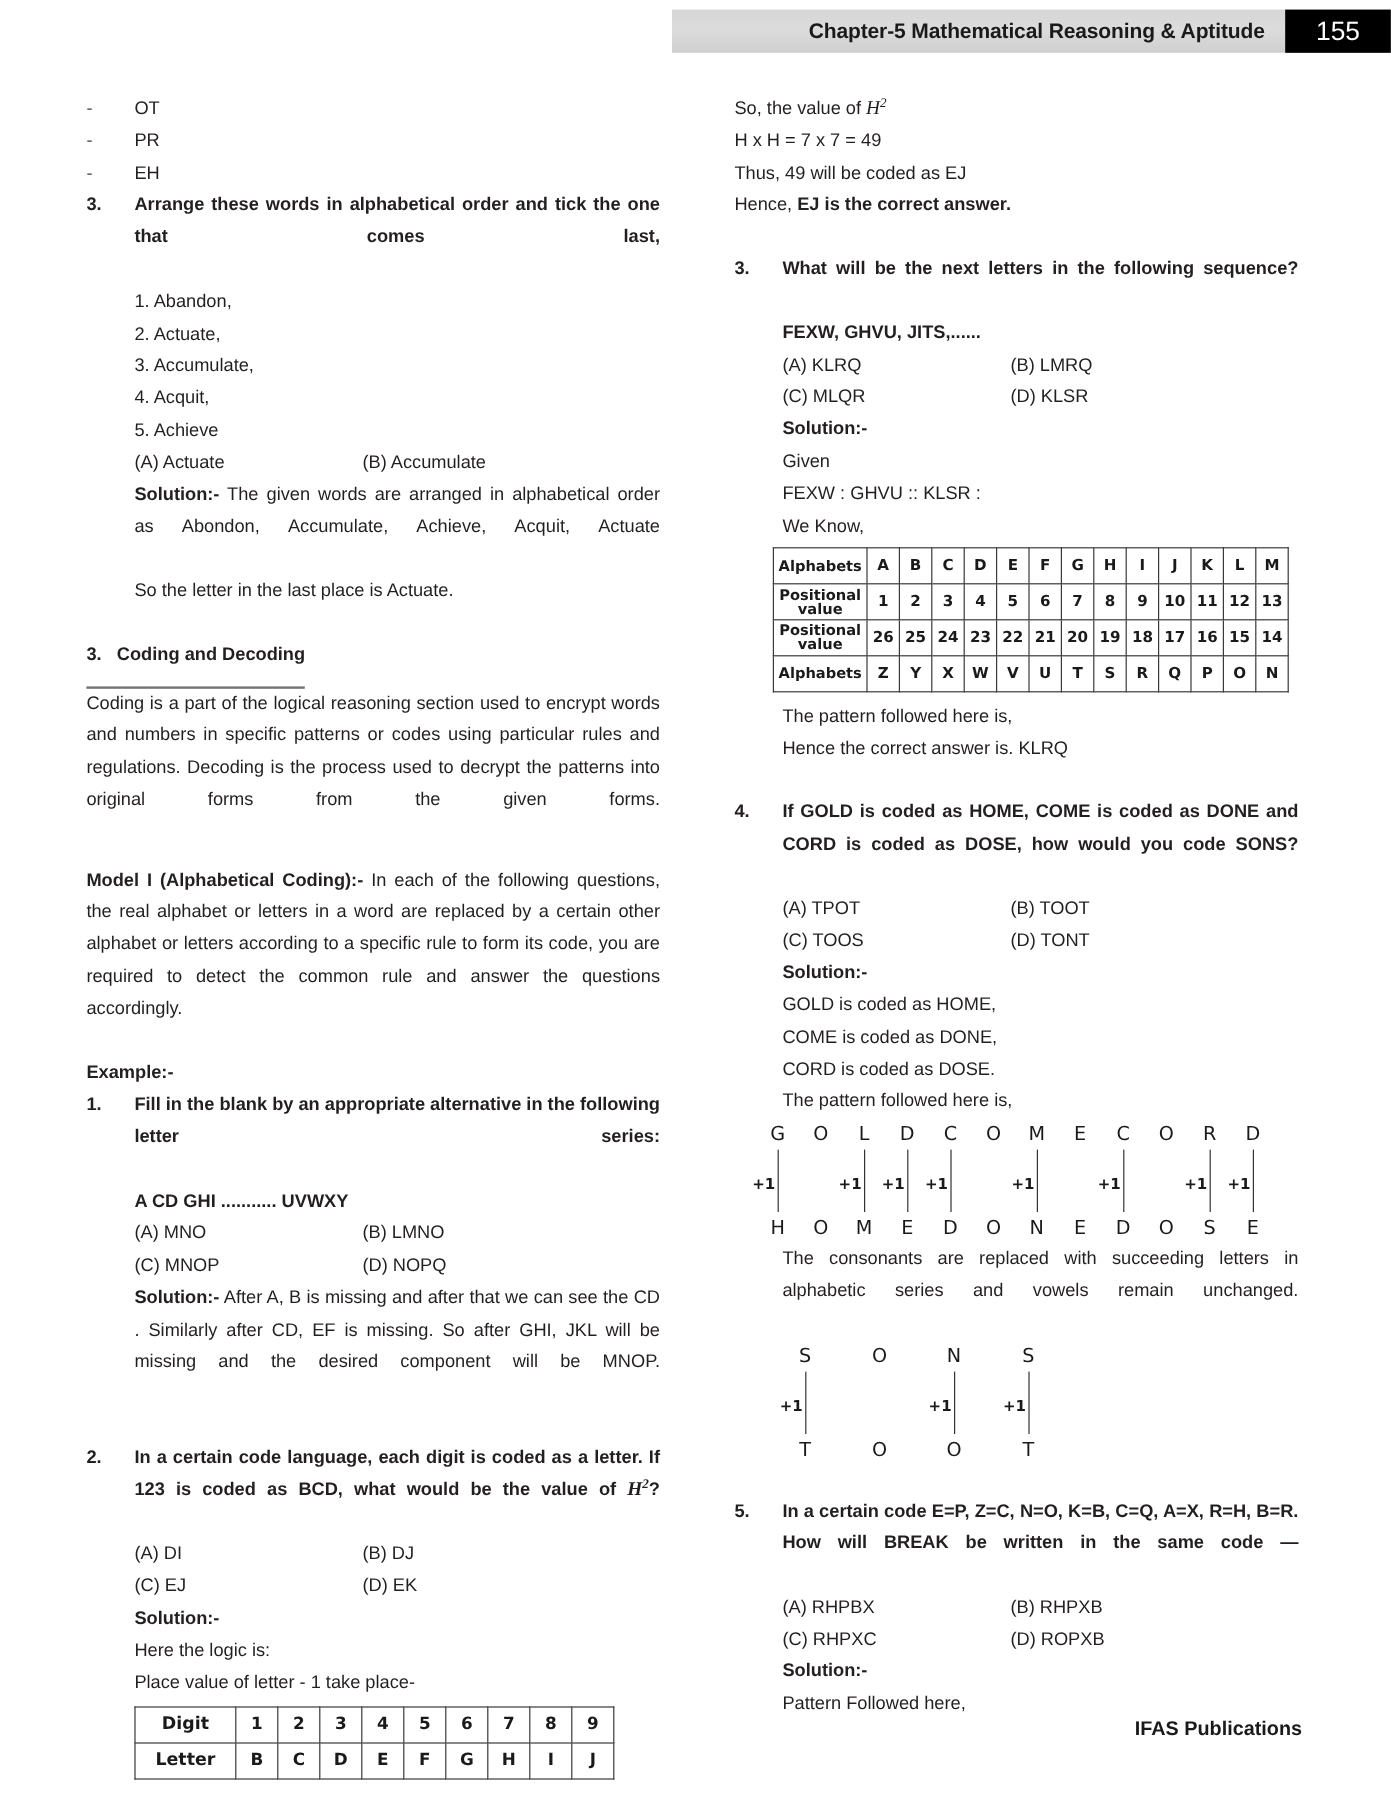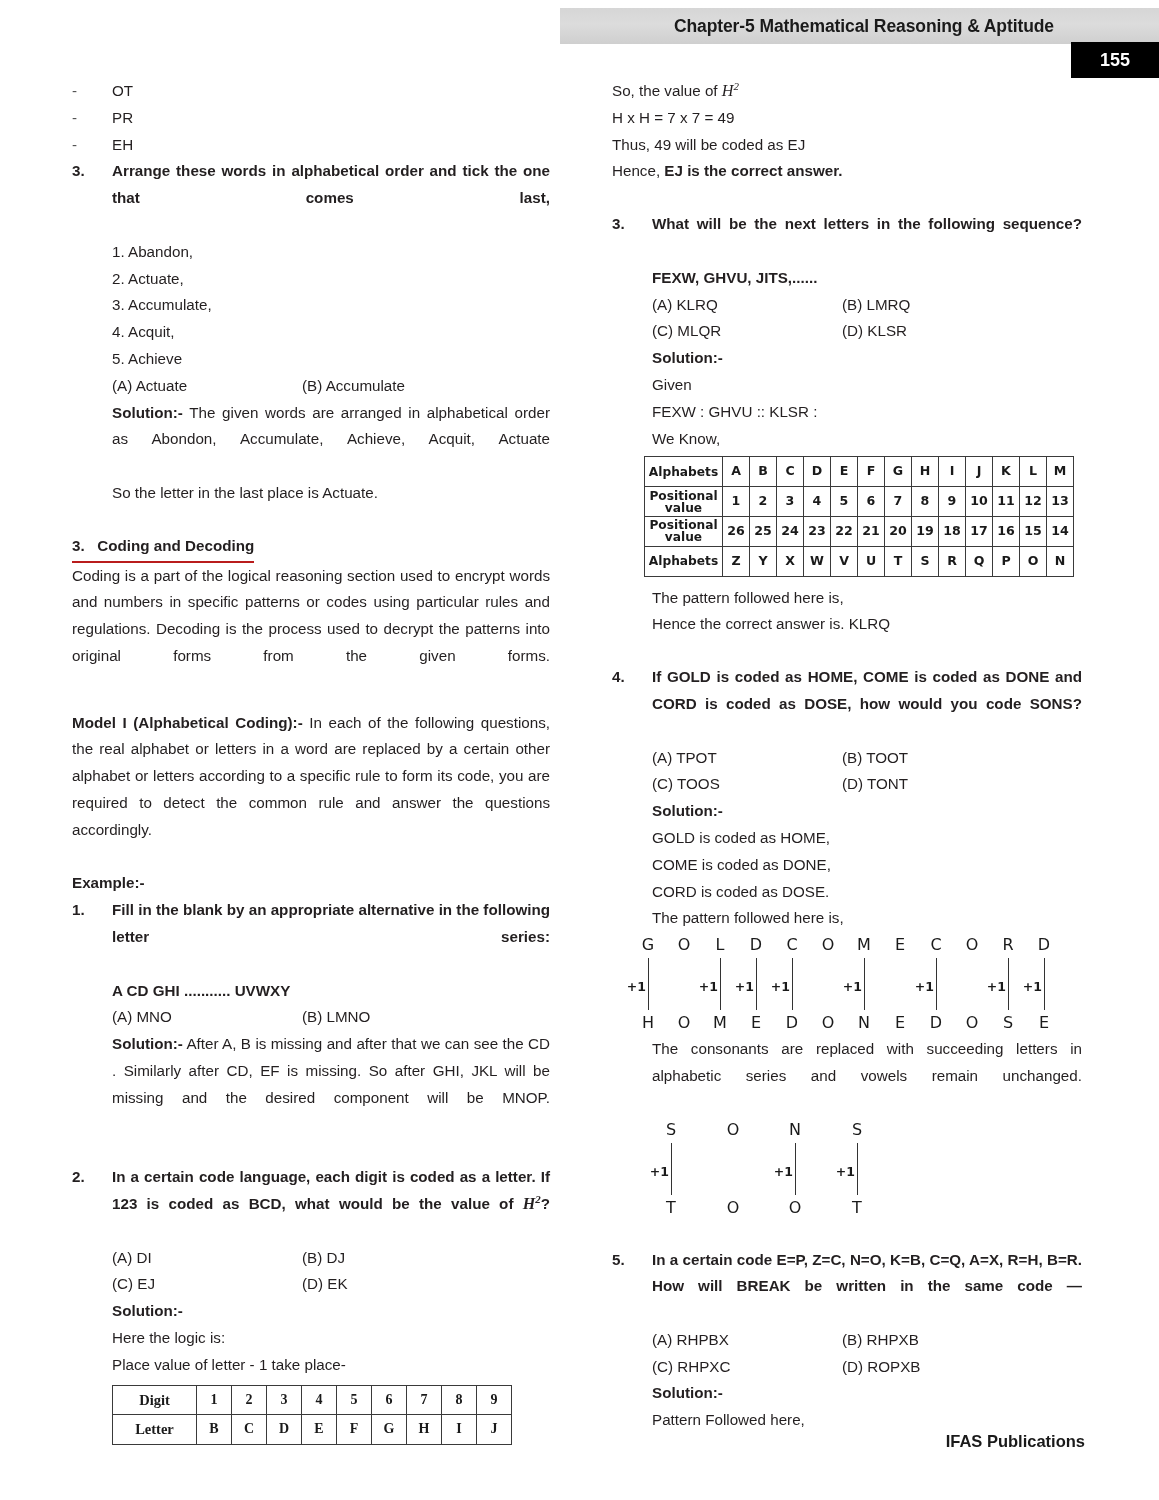--- a/index.html
+++ b/index.html
@@ -38,25 +38,24 @@
     font-weight: bold;
     color: #1a1a1a;
     letter-spacing: -0.1px;
   }
   .header-page {
     position: absolute;
     left: 1071px; top: 0;
     width: 88px; height: 36px;
     background: #000000;
     color: #ffffff;
-    font-size: 18px;
-    font-weight: bold;
+    font-size: 22px;
+    font-weight: normal;
     line-height: 36px;
     text-align: center;
-    margin-top: 34px;
   }
 
   
   .col {
     position: absolute;
     top: 78px;
     font-size: 15.2px;
     line-height: 26.8px;
   }
   .col-left  { left: 72px;  width: 478px; }
@@ -85,42 +84,42 @@
   .opt-a { width: 190px; }
   .opt-b { width: 190px; }
 
   .indent40 { margin-left: 40px; }
   .spacer-sm { height: 13px; }
   .spacer-md { height: 26px; }
 
   .heading-underline {
     display: inline-block;
     font-weight: bold;
-    border-bottom: 2px solid #b91c1c;
-    padding-bottom: 1px;
+    border-bottom: 2px solid #737373;
+    padding-bottom: 12px;
   }
 
   sup.pow { font-size: 0.72em; vertical-align: super; line-height: 0; }
   .mathit { font-family: "Liberation Serif", serif; font-style: italic; font-size: 1.06em; }
 
   
   table.grid {
     border-collapse: collapse;
     font-family: "DejaVu Sans", sans-serif;
   }
   table.grid td, table.grid th {
     border: 1.3px solid #3a3a3a;
     text-align: center;
     font-weight: bold;
     color: #1a1a1a;
   }
 
   
   .digit-table { margin-left: 40px; margin-top: 6px; }
-  .digit-table td { height: 27px; font-size: 14px; font-family: Liberation Serif, serif; }
+  .digit-table td { height: 27px; font-size: 14px; }
   .digit-table td.lbl { width: 84px; font-size: 14.5px; }
   .digit-table td.val { width: 35px; }
 
   
   .alpha-table { margin-left: 32px; margin-top: 4px; }
   .alpha-table td { font-size: 12.6px; height: 24px; }
   .alpha-table td.lbl { width: 78px; font-size: 12.2px; line-height: 12px; padding: 1px 2px; }
   .alpha-table td.cell { width: 27px; }
 
   
@@ -229,20 +228,24 @@
   <div class="b">Example:-</div>
 
   <div class="item">
     <span class="item-num">1.</span>
     <span class="item-body b just-all">Fill in the blank by an appropriate alternative in the following letter series:</span>
   </div>
   <div class="indent40 b">A CD GHI ........... UVWXY</div>
   <div class="opts">
     <span class="opt-a">(A) MNO</span>
     <span class="opt-b">(B) LMNO</span>
+  </div>
+  <div class="opts">
+    <span class="opt-a">(C) MNOP</span>
+    <span class="opt-b">(D) NOPQ</span>
   </div>
   <div class="indent40 just-all">
     <span class="b">Solution:-</span>
     <span>After A, B is missing and after that we can see the CD . Similarly after CD, EF is missing. So after GHI, JKL will be missing and the desired component will be MNOP.</span>
   </div>
 
   <div class="spacer-md"></div>
 
   <div class="item">
     <span class="item-num">2.</span>

